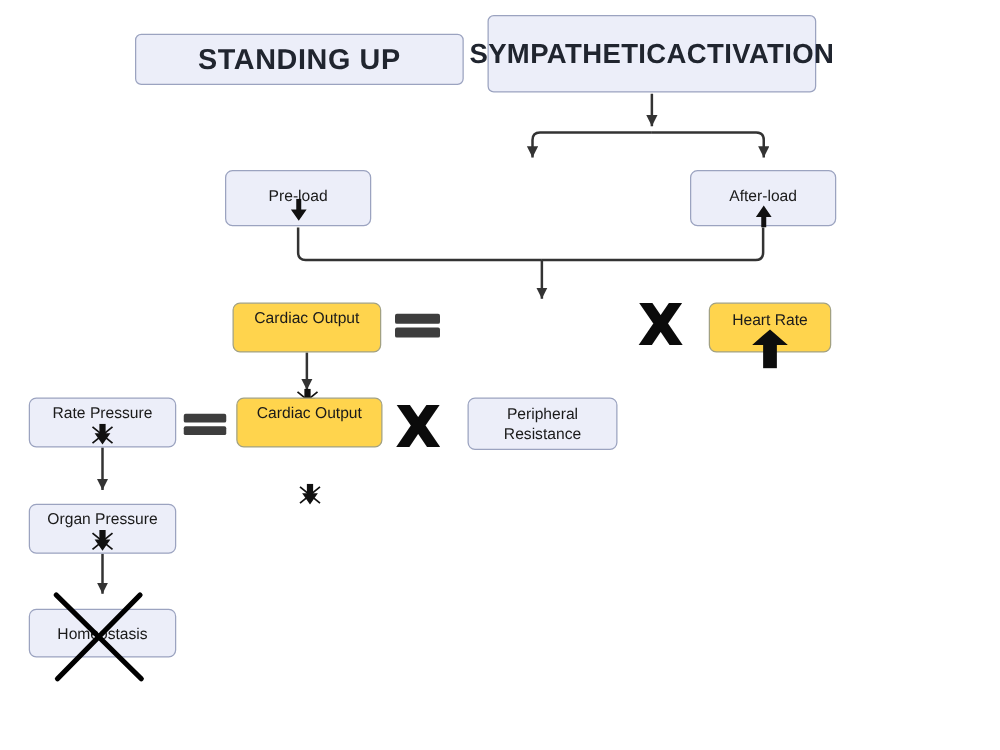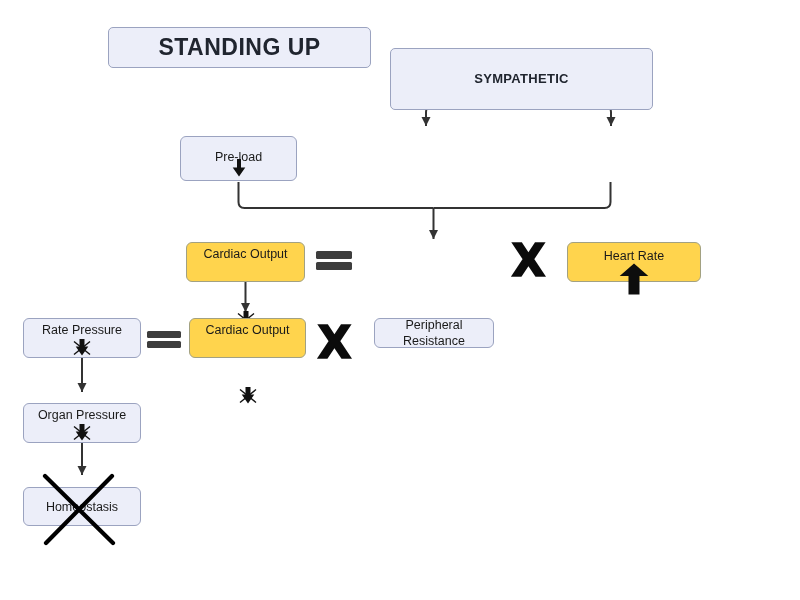--- a/index.html
+++ b/index.html
@@ -8,21 +8,21 @@
   svg.layer{position:absolute;left:0;top:0;}
   .connectors{z-index:0;}
   .overlay{z-index:3;pointer-events:none;}
   .node{position:absolute;box-sizing:border-box;z-index:1;
         background:#ECEEF9;border:1px solid #9BA3C0;border-radius:6px;
         color:#1a1a1a;font-size:12.5px;text-align:center;}
   .node.yellow{background:#FFD44D;border-color:#A2A182;gap:48px;}
   .title{display:flex;align-items:center;justify-content:center;
          font-weight:bold;color:#20252f;border-radius:5px;}
   .title.one{font-size:23px;letter-spacing:.5px;}
-  .title.two{flex-direction:row;font-size:13px;line-height:26px;letter-spacing:.3px;margin-top:36px;}
+  .title.two{flex-direction:row;font-size:22px;line-height:26px;letter-spacing:.3px;}
   .factor{display:flex;align-items:center;justify-content:center;}
   .factor .lbl{margin-bottom:3px;}
   .eq{display:flex;flex-direction:column;align-items:center;padding-top:4px;}
   .eq .lbl{line-height:15px;}
   .glyph{display:block;margin-top:1px;}
   .glyph svg{display:block;}
   .abs-glyph{position:absolute;left:50%;transform:translateX(-50%);}
   .two-line{display:flex;flex-direction:column;align-items:center;justify-content:center;line-height:16px;}
   .center-lbl{display:flex;align-items:center;justify-content:center;}
   .op-eq{position:absolute;z-index:1;display:flex;flex-direction:column;}
@@ -55,53 +55,62 @@
       <path d="M82 443 V475" marker-end="url(#ah)"></path>
     </g>
   </svg>
 
   <div class="node title one" style="left:108px;top:27px;width:263px;height:41px">
     <span>STANDING UP</span>
   </div>
 
   <div class="node title two" style="left:390px;top:12px;width:263px;height:62px">
     <span>SYMPATHETIC</span>
+    <span>ACTIVATION</span>
   </div>
 
   <div class="node factor" style="left:180px;top:136px;width:117px;height:45px">
     <span class="lbl">Pre-load</span>
     <span class="abs-glyph" style="bottom:0px">
       <svg width="15" height="18" viewBox="0 0 15 18">
           <path d="M5.5 0 H9.5 V8.5 H13.8 L7.5 17.6 L1.2 8.5 H5.5 Z" fill="#111"></path>
         </svg>
     </span>
   </div>
 
 
+  <div class="node factor" style="left:552px;top:136px;width:117px;height:45px">
+    <span class="lbl">After-load</span>
+    <span class="abs-glyph" style="bottom:-5px">
+      <svg width="15" height="18" viewBox="0 0 15 18">
+          <path d="M5.5 18 V9.5 H1.2 L7.5 0.4 L13.8 9.5 H9.5 V18 Z" fill="#111"></path>
+        </svg>
+    </span>
+  </div>
 
   <div class="node yellow eq" style="left:186px;top:242px;width:119px;height:40px">
     <span class="lbl">Cardiac Output</span>
     <span class="glyph">
       <svg width="22" height="18" viewBox="0 0 22 18">
         <path d="M3 2.5 L19 15.5 M19 2.5 L3 15.5" stroke="#111" stroke-width="1.4" fill="none"></path>
         <path d="M8.5 0 H13.5 V7.5 H17.3 L11 16.5 L4.7 7.5 H8.5 Z" fill="#111"></path>
       </svg>
     </span>
   </div>
 
   <div class="op-eq" style="left:316px;top:251px;width:36px;gap:3px">
     <span class="bar" style="width:36px;height:8px"></span>
     <span class="bar" style="width:36px;height:8px"></span>
     <span class="sr">=</span>
   </div>
 
 
   <div class="op-x" style="left:506px;top:238px;width:45px;height:46px;line-height:46px;font-size:44px">X</div>
 
-  <div class="node yellow" style="left:567px;top:242px;width:134px;height:40px">
+  <div class="node yellow" style="left:567px;top:242px;width:98px;height:40px">
     <div class="center-lbl" style="height:26px">Heart Rate</div>
     <span class="abs-glyph" style="bottom:-17px">
       <svg width="30" height="32" viewBox="0 0 30 32">
           <path d="M9.5 31.5 V13 H0.7 L15 0.5 L29.3 13 H20.5 V31.5 Z" fill="#0d0d0d"></path>
         </svg>
     </span>
   </div>
 
   <div class="node eq" style="left:23px;top:318px;width:118px;height:40px">
     <span class="lbl">Rate Pressure</span>
@@ -124,21 +133,21 @@
     <span class="glyph">
       <svg width="22" height="18" viewBox="0 0 22 18">
         <path d="M3 2.5 L19 15.5 M19 2.5 L3 15.5" stroke="#111" stroke-width="1.4" fill="none"></path>
         <path d="M8.5 0 H13.5 V7.5 H17.3 L11 16.5 L4.7 7.5 H8.5 Z" fill="#111"></path>
       </svg>
     </span>
   </div>
 
   <div class="op-x" style="left:312px;top:320px;width:45px;height:46px;line-height:46px;font-size:44px">X</div>
 
-  <div class="node two-line" style="left:374px;top:318px;width:120px;height:30px">
+  <div class="node two-line" style="left:374px;top:318px;width:120px;height:42px">
     <span>Peripheral</span>
     <span>Resistance</span>
   </div>
 
   <div class="node eq" style="left:23px;top:403px;width:118px;height:40px">
     <span class="lbl">Organ Pressure</span>
     <span class="glyph">
       <svg width="22" height="18" viewBox="0 0 22 18">
         <path d="M3 2.5 L19 15.5 M19 2.5 L3 15.5" stroke="#111" stroke-width="1.4" fill="none"></path>
         <path d="M8.5 0 H13.5 V7.5 H17.3 L11 16.5 L4.7 7.5 H8.5 Z" fill="#111"></path>

